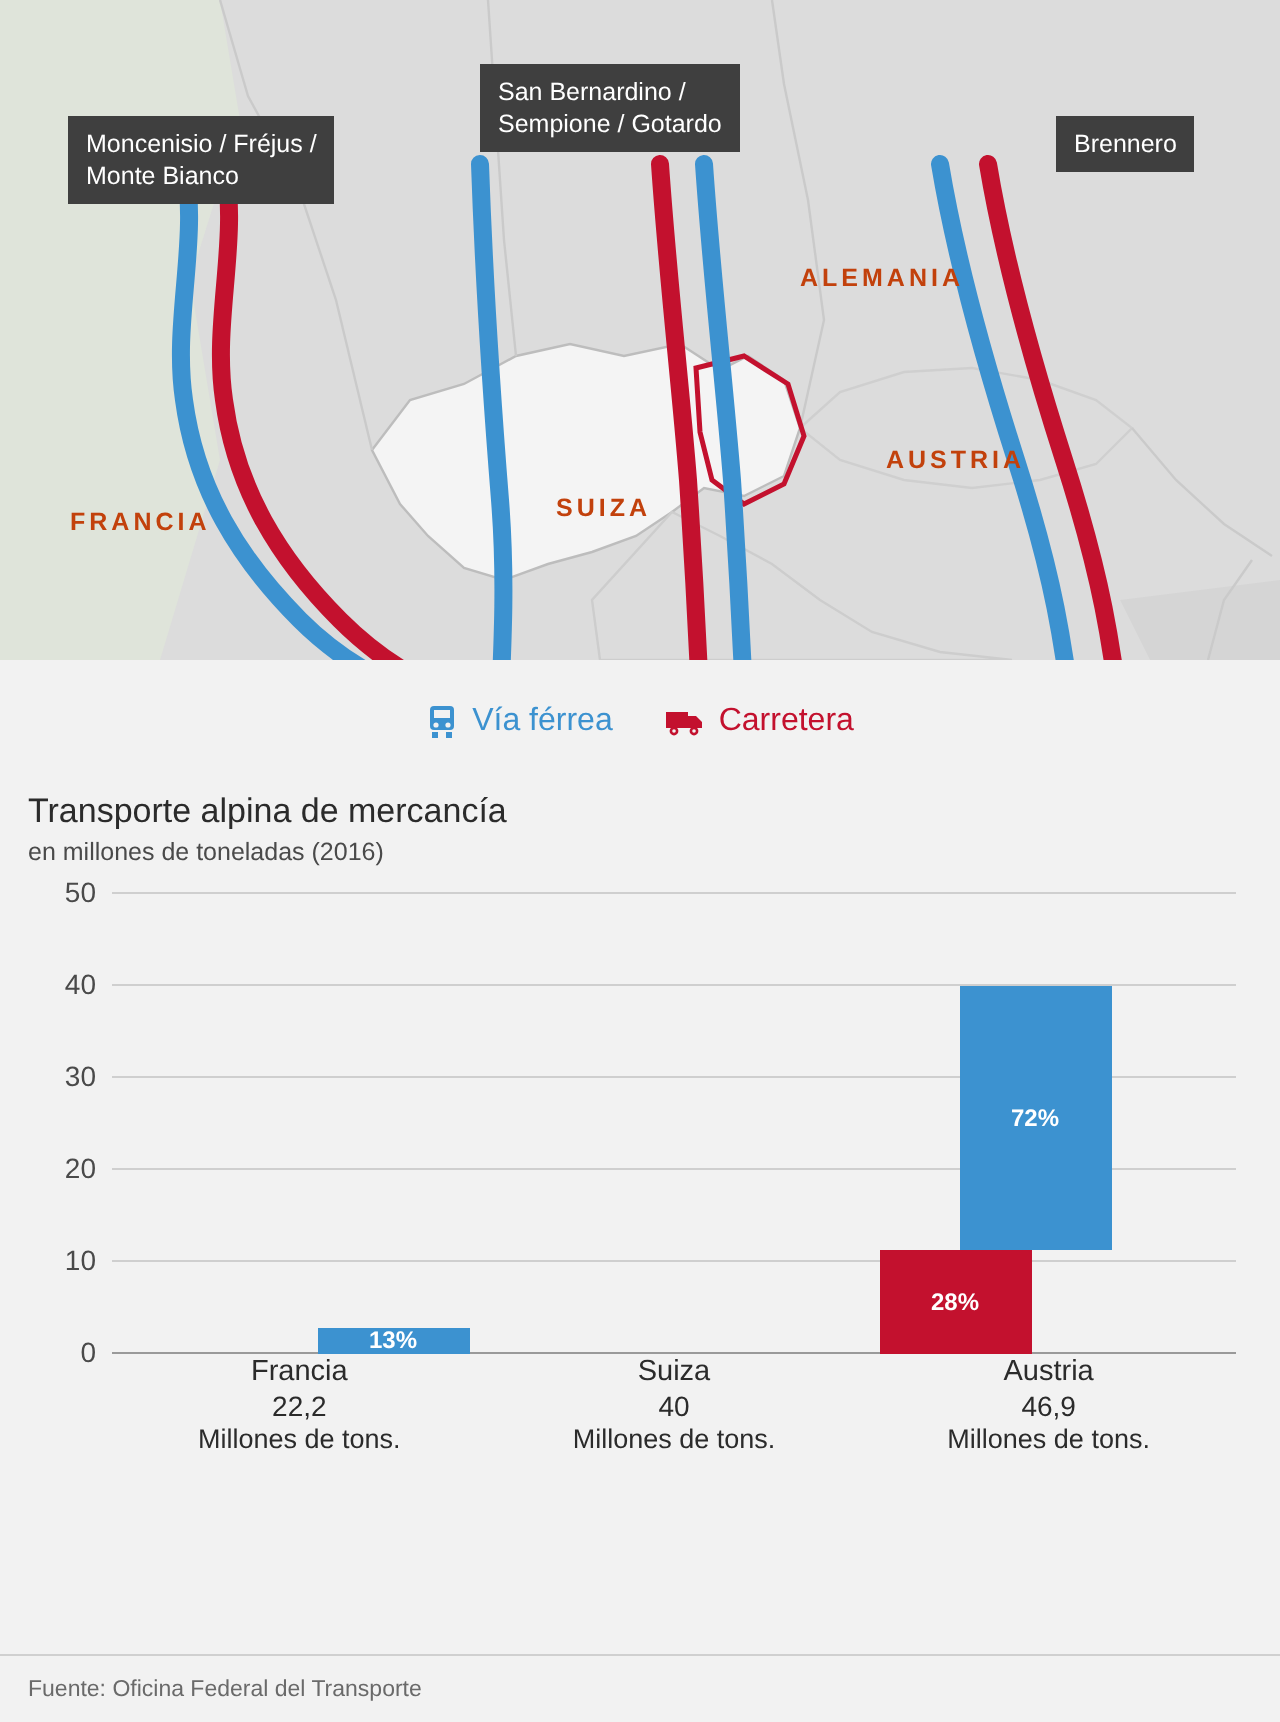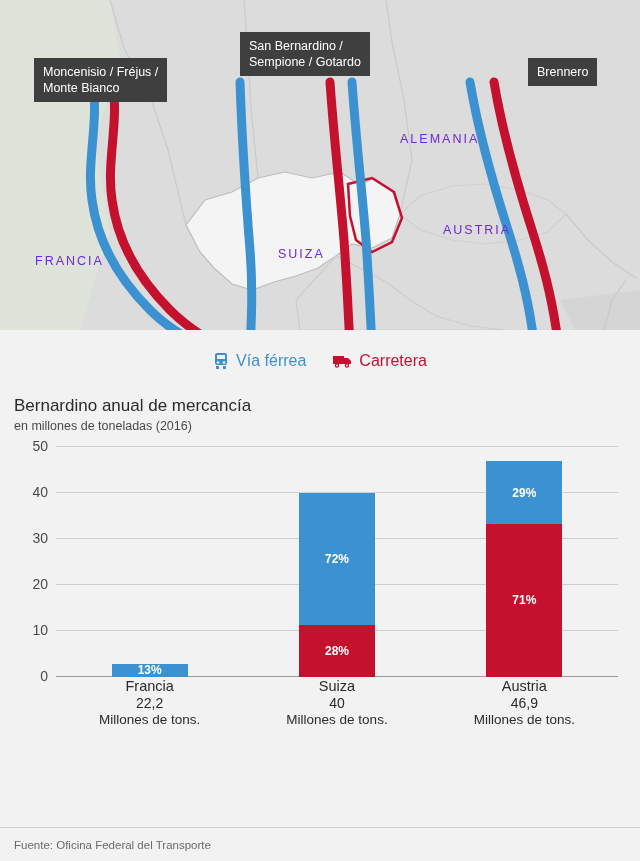--- a/index.html
+++ b/index.html
@@ -49,22 +49,22 @@
     overflow: hidden;
   }
   .map svg {
     position: absolute;
     top: 0; left: 0;
   }
   .country-label {
     position: absolute;
     font-size: 12.5px;
     letter-spacing: 2px;
-    color: #6d28d9;
-    font-weight: 400;
+    color: #c2410c;
+    font-weight: 700;
     white-space: nowrap;
   }
   .pass-label {
     position: absolute;
     background: #3f3f3f;
     color: #ffffff;
     font-size: 12.5px;
     line-height: 16px;
     padding: 6px 9px;
     white-space: pre-line;
@@ -287,21 +287,21 @@
           <circle cx="15" cy="13.5" r="2.2" fill="#c3112e"></circle>
           <circle cx="5" cy="13.5" r="0.9" fill="#f2f2f2"></circle>
           <circle cx="15" cy="13.5" r="0.9" fill="#f2f2f2"></circle>
         </svg>
       </span>
       <span>Carretera</span>
     </div>
   </div>
 
   <div class="chart-section">
-    <div class="chart-title">Bernardino anual de mercancía</div>
+    <div class="chart-title">Transporte alpina de mercancía</div>
     <div class="chart-sub">en millones de toneladas (2016)</div>
 
     <div class="plot-wrap">
       <div class="plot">
 
         <div class="gridline" style="bottom:100%;">
           <span class="ytick">50</span>
         </div>
         <div class="gridline" style="bottom:80%;">
           <span class="ytick">40</span>
@@ -319,35 +319,27 @@
           <span class="ytick">0</span>
         </div>
 
         <div class="bars">
           <div class="bar-group">
             <div class="seg rail" style="height:5.8%;">
               <span class="seg-label">13%</span>
             </div>
           </div>
           <div class="bar-group">
-            <div class="seg rail" style="height:57.6%;">
+            <div class="seg rail" style="height:57.6%;margin-left:40px;">
               <span class="seg-label">72%</span>
             </div>
             <div class="seg road" style="height:22.4%;">
               <span class="seg-label">28%</span>
             </div>
           </div>
-          <div class="bar-group">
-            <div class="seg rail" style="height:27.2%;">
-              <span class="seg-label">29%</span>
-            </div>
-            <div class="seg road" style="height:66.6%;">
-              <span class="seg-label">71%</span>
-            </div>
-          </div>
         </div>
       </div>
 
       <div class="xlabels">
         <div class="xlabel">
           <div class="cat">Francia</div>
           <div class="val">22,2</div>
           <div class="unit">Millones de tons.</div>
         </div>
         <div class="xlabel">

